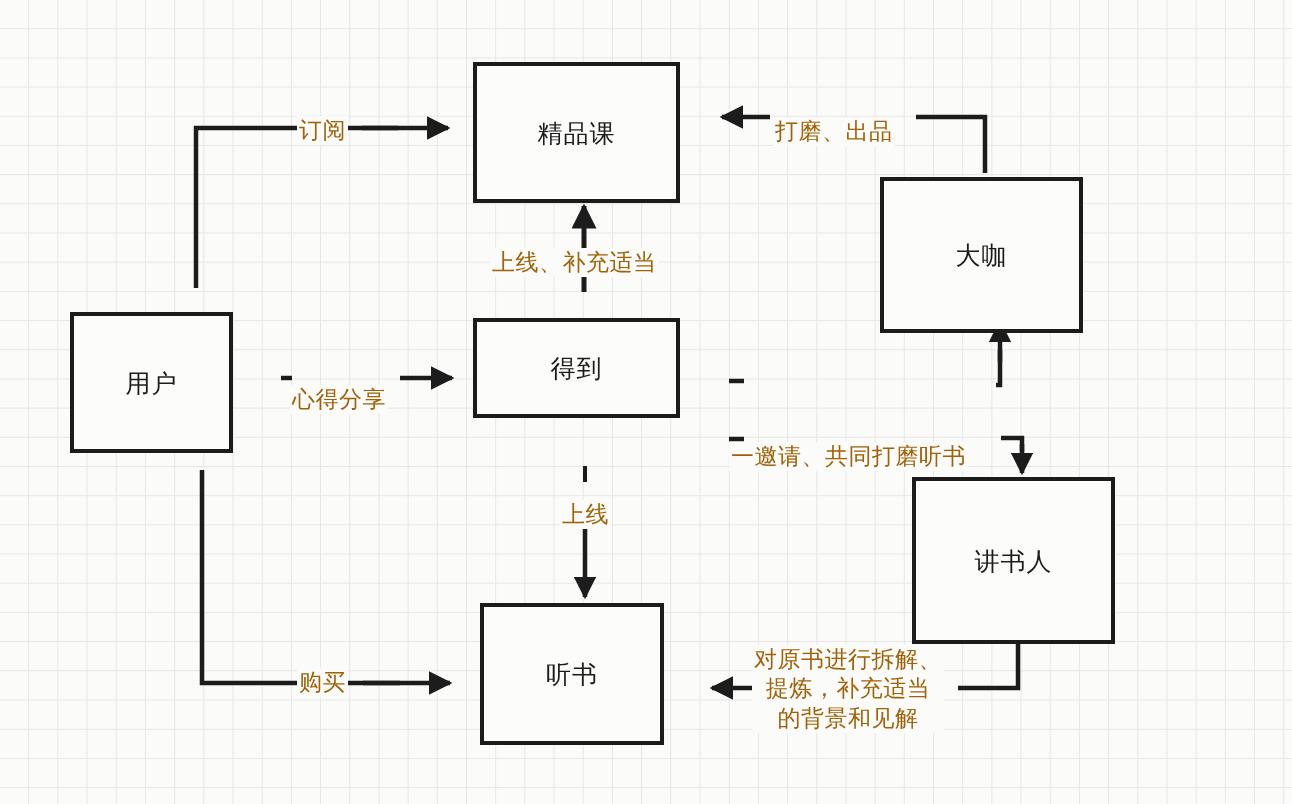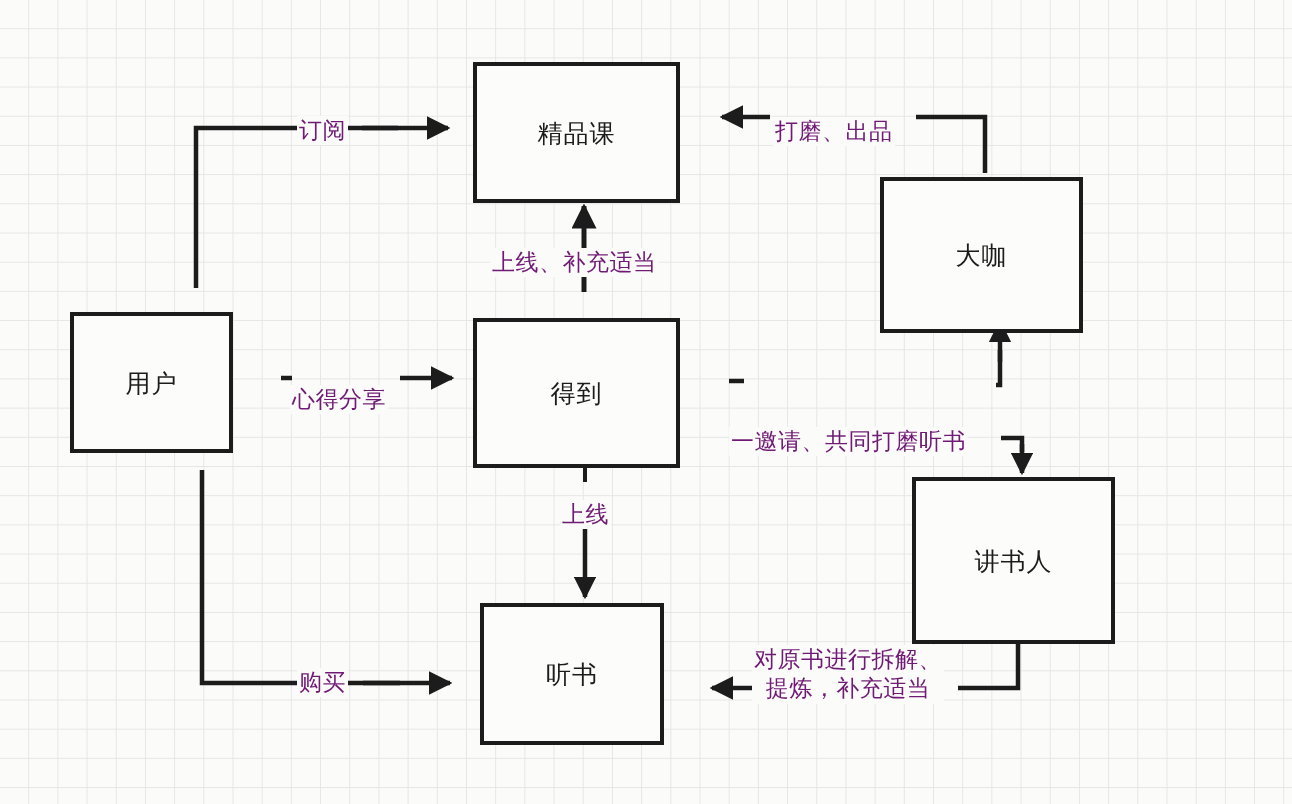--- a/index.html
+++ b/index.html
@@ -40,21 +40,21 @@
     font-size: 25px;
     color: #1c1c1c;
     letter-spacing: 1px;
     line-height: 1.2;
     white-space: nowrap;
     font-family: "Liberation Sans", "DejaVu Sans", sans-serif;
   }
   .edge-label {
     position: absolute;
     font-size: 23px;
-    color: #701a75;
+    color: #a16207;
     white-space: nowrap;
     line-height: 1.28;
     letter-spacing: 0.5px;
     font-family: Liberation Serif, serif;
   }
   .edge-label.boxed-bg {
     background: #fbfbfa;
     padding: 0 2px;
   }
   .edge-label.centered {
@@ -131,21 +131,21 @@
   </svg>
 
   <div class="node-box" style="left:70px; top:312px; width:163px; height:141px;">
     <span class="node-label">用户</span>
   </div>
 
   <div class="node-box" style="left:473px; top:62px; width:207px; height:141px;">
     <span class="node-label">精品课</span>
   </div>
 
-  <div class="node-box" style="left:473px; top:318px; width:207px; height:150px;">
+  <div class="node-box" style="left:473px; top:318px; width:207px; height:100px;">
     <span class="node-label">得到</span>
   </div>
 
   <div class="node-box" style="left:480px; top:603px; width:184px; height:142px;">
     <span class="node-label">听书</span>
   </div>
 
   <div class="node-box" style="left:880px; top:177px; width:203px; height:156px;">
     <span class="node-label">大咖</span>
   </div>
@@ -160,20 +160,21 @@
 
   <div class="edge-label boxed-bg" style="left:297px; top:668px;">购买</div>
 
   <div class="edge-label boxed-bg" style="left:490px; top:248px;">上线、补充适当</div>
 
   <div class="edge-label boxed-bg" style="left:560px; top:500px;text-align:center;">上线</div>
 
   <div class="edge-label boxed-bg" style="left:773px; top:105px;margin-top:12px;">打磨、出品</div>
 
 
-  <div class="edge-label boxed-bg" style="left:729px; top:427px;">一邀请、共同打磨听书</div>
+  <div class="edge-label boxed-bg" style="left:729px; top:442px;">一邀请、共同打磨听书</div>
 
   <div class="edge-label centered boxed-bg" style="left:752px; top:645px;">
     <div>对原书进行拆解、</div>
     <div>提炼，补充适当</div>
+    <div>的背景和见解</div>
   </div>
 
 </div>
 
 </body></html>

